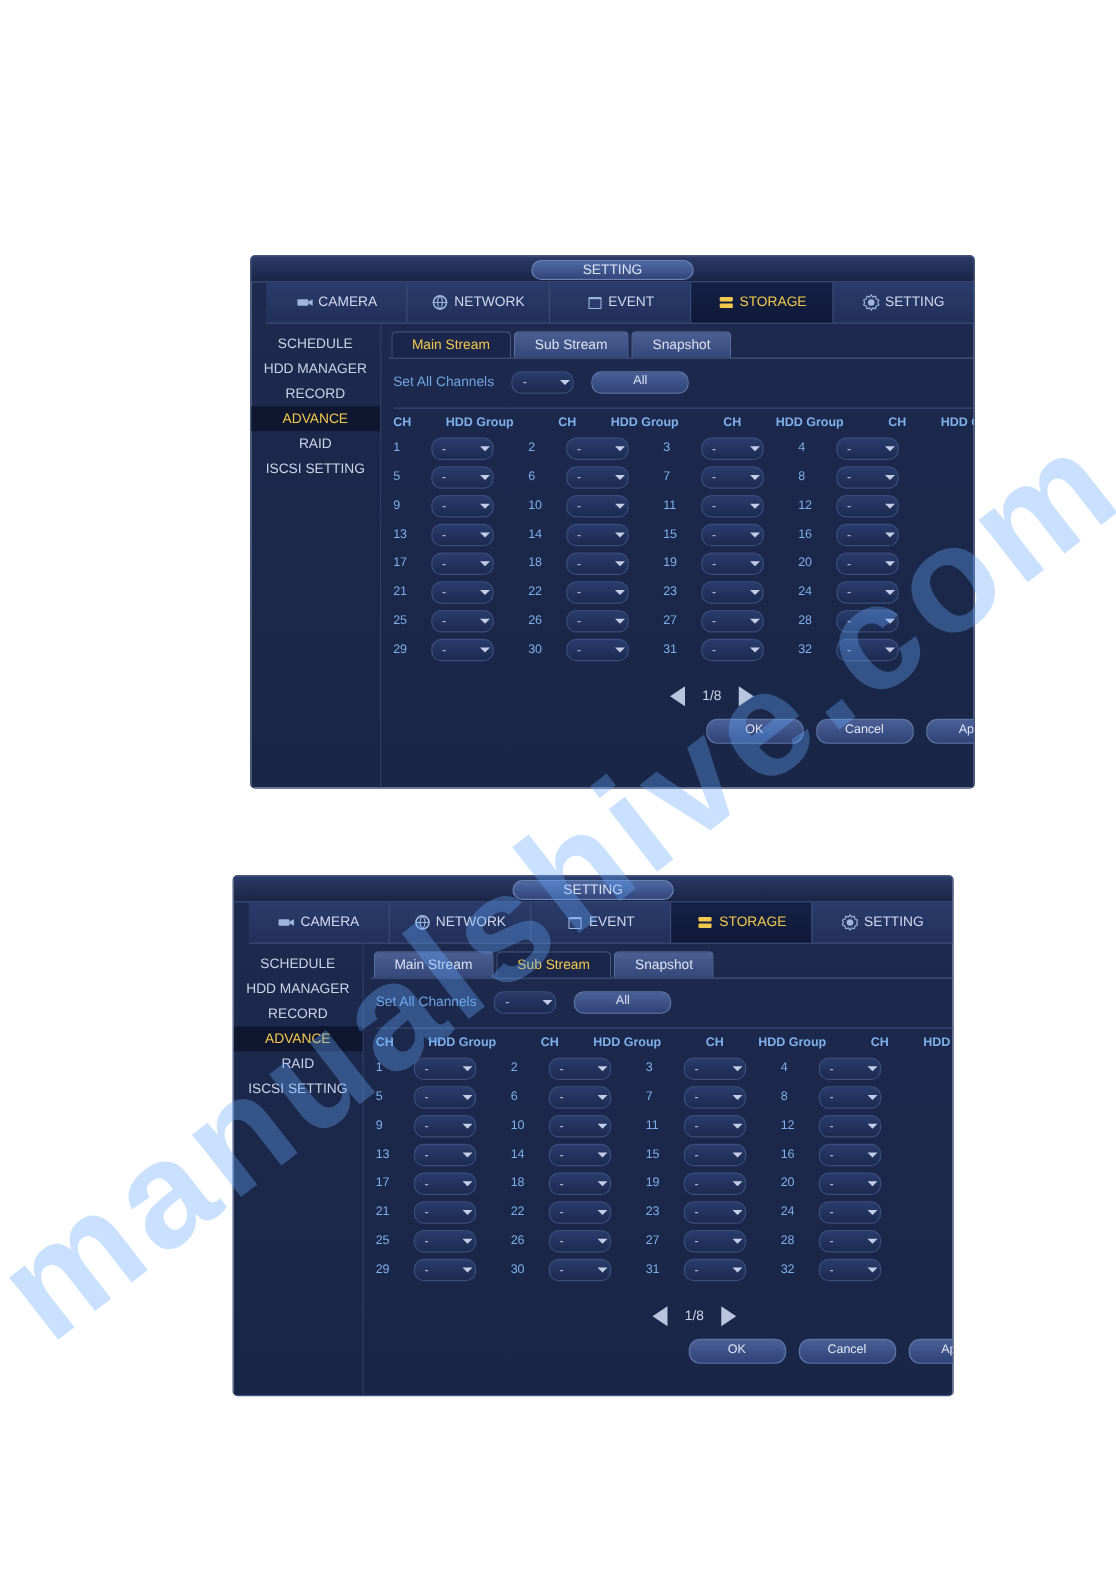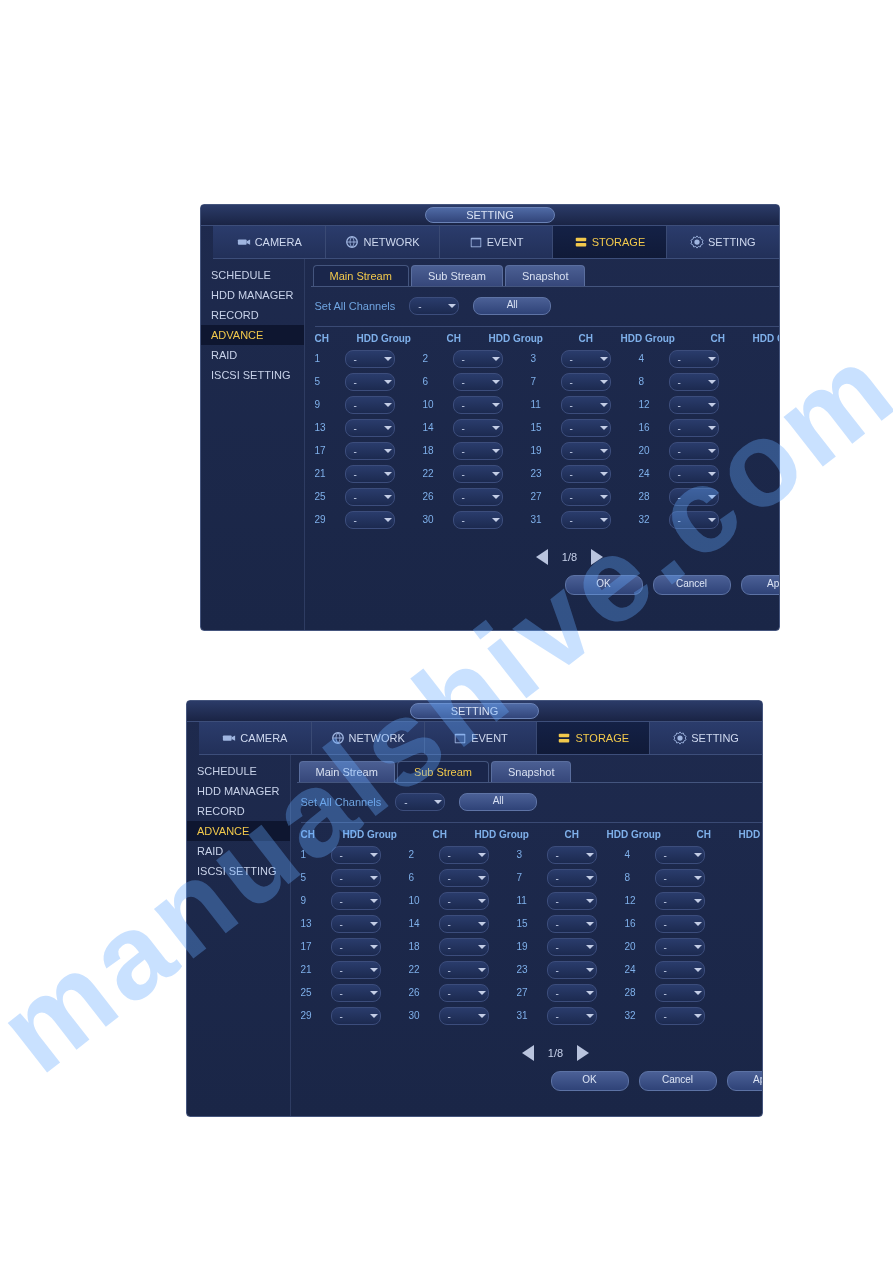--- a/index.html
+++ b/index.html
@@ -82,20 +82,21 @@
     width:108px;
     padding:6px 0;
     border-right:1px solid #2e3c62;
   }
   .side-item{
     padding:4px 10px;
     color:#c8d2e9;
     font-size:11px;
     cursor:pointer;
     white-space:nowrap;
+    text-align:center;
   }
   .side-item.active{
     background:#0e1630;
     color:#f2c94c;
   }
   .content{
     flex:1;
     padding:6px 6px 6px 6px;
     position:relative;
   }

